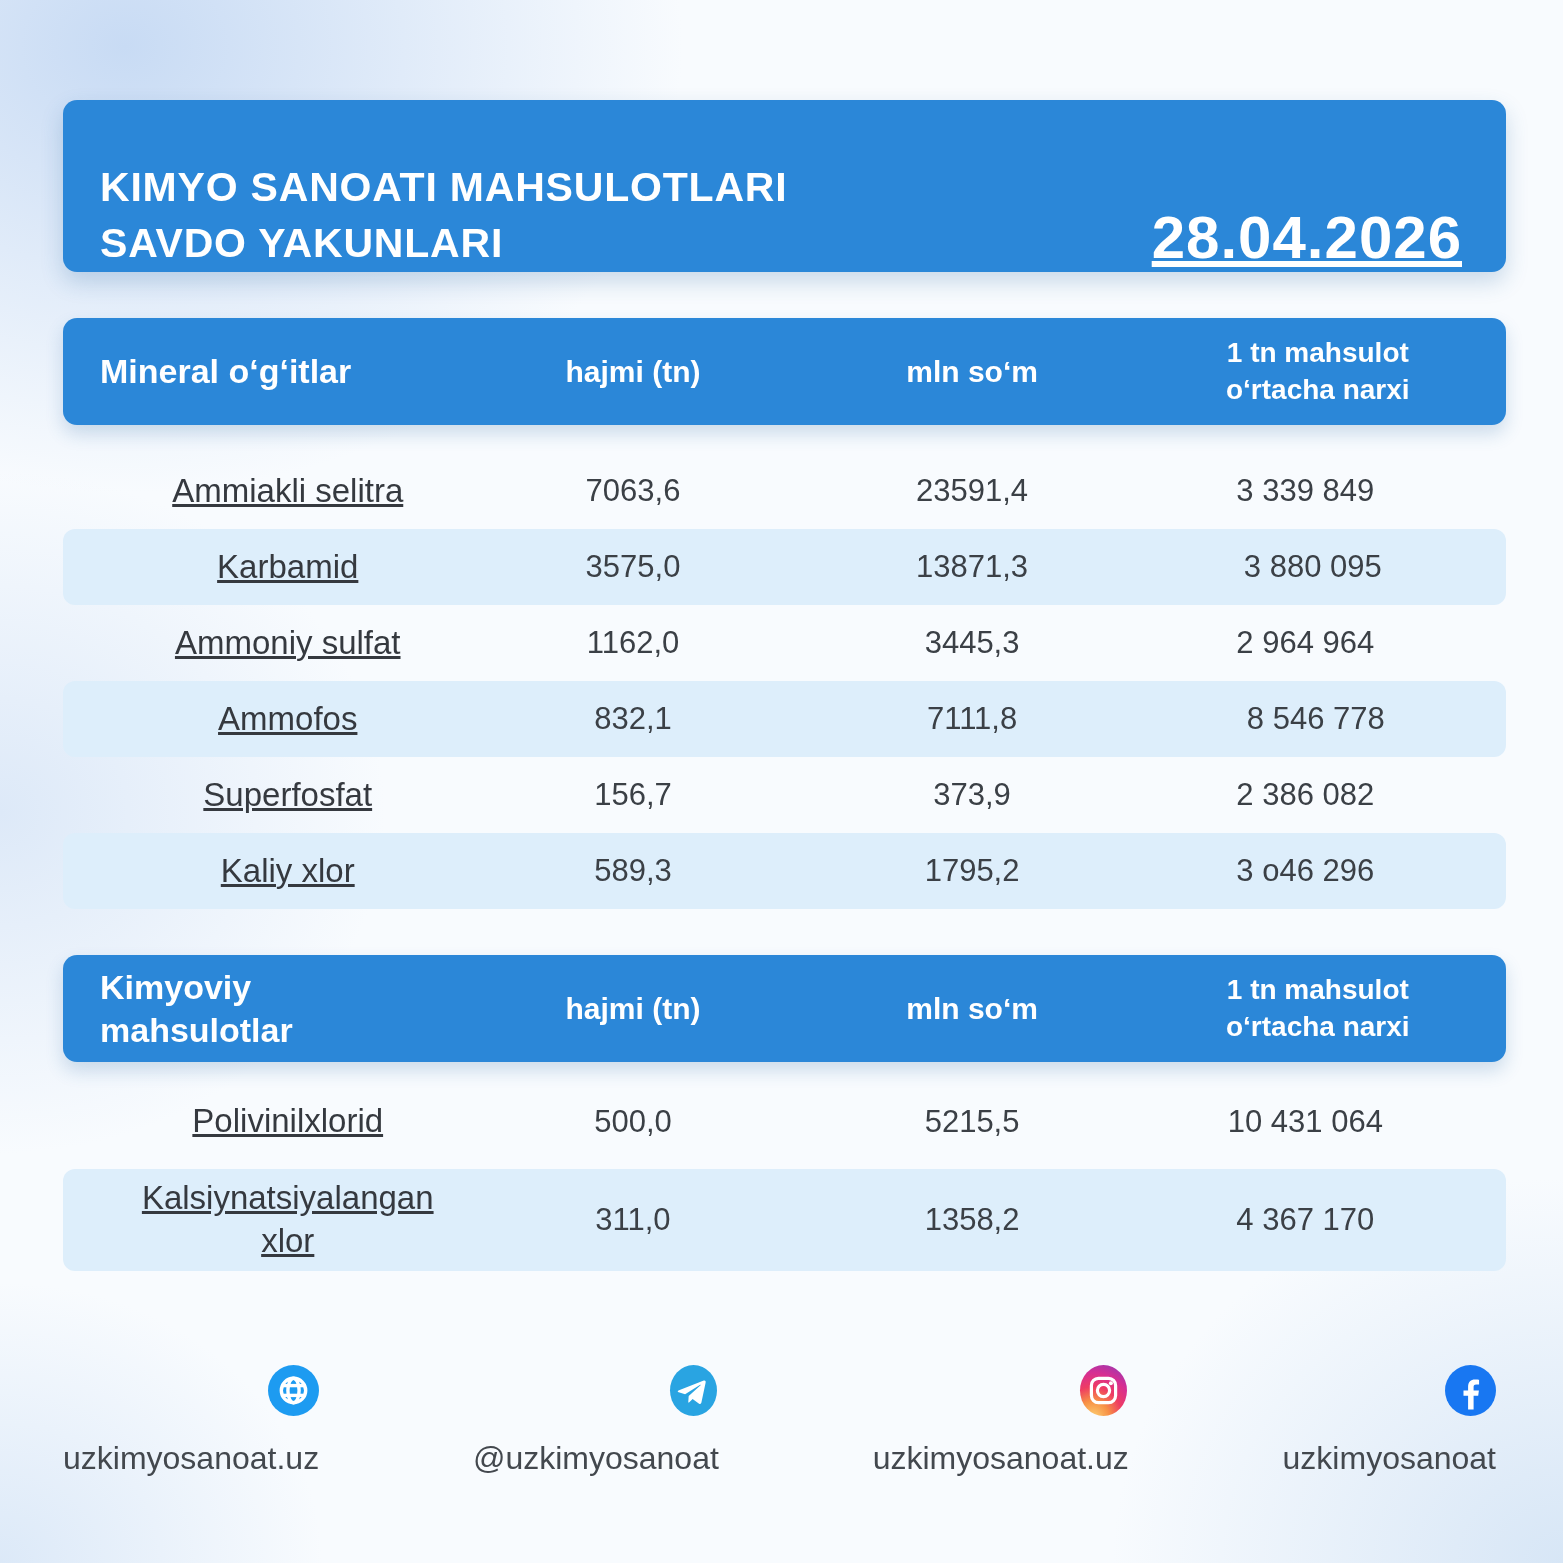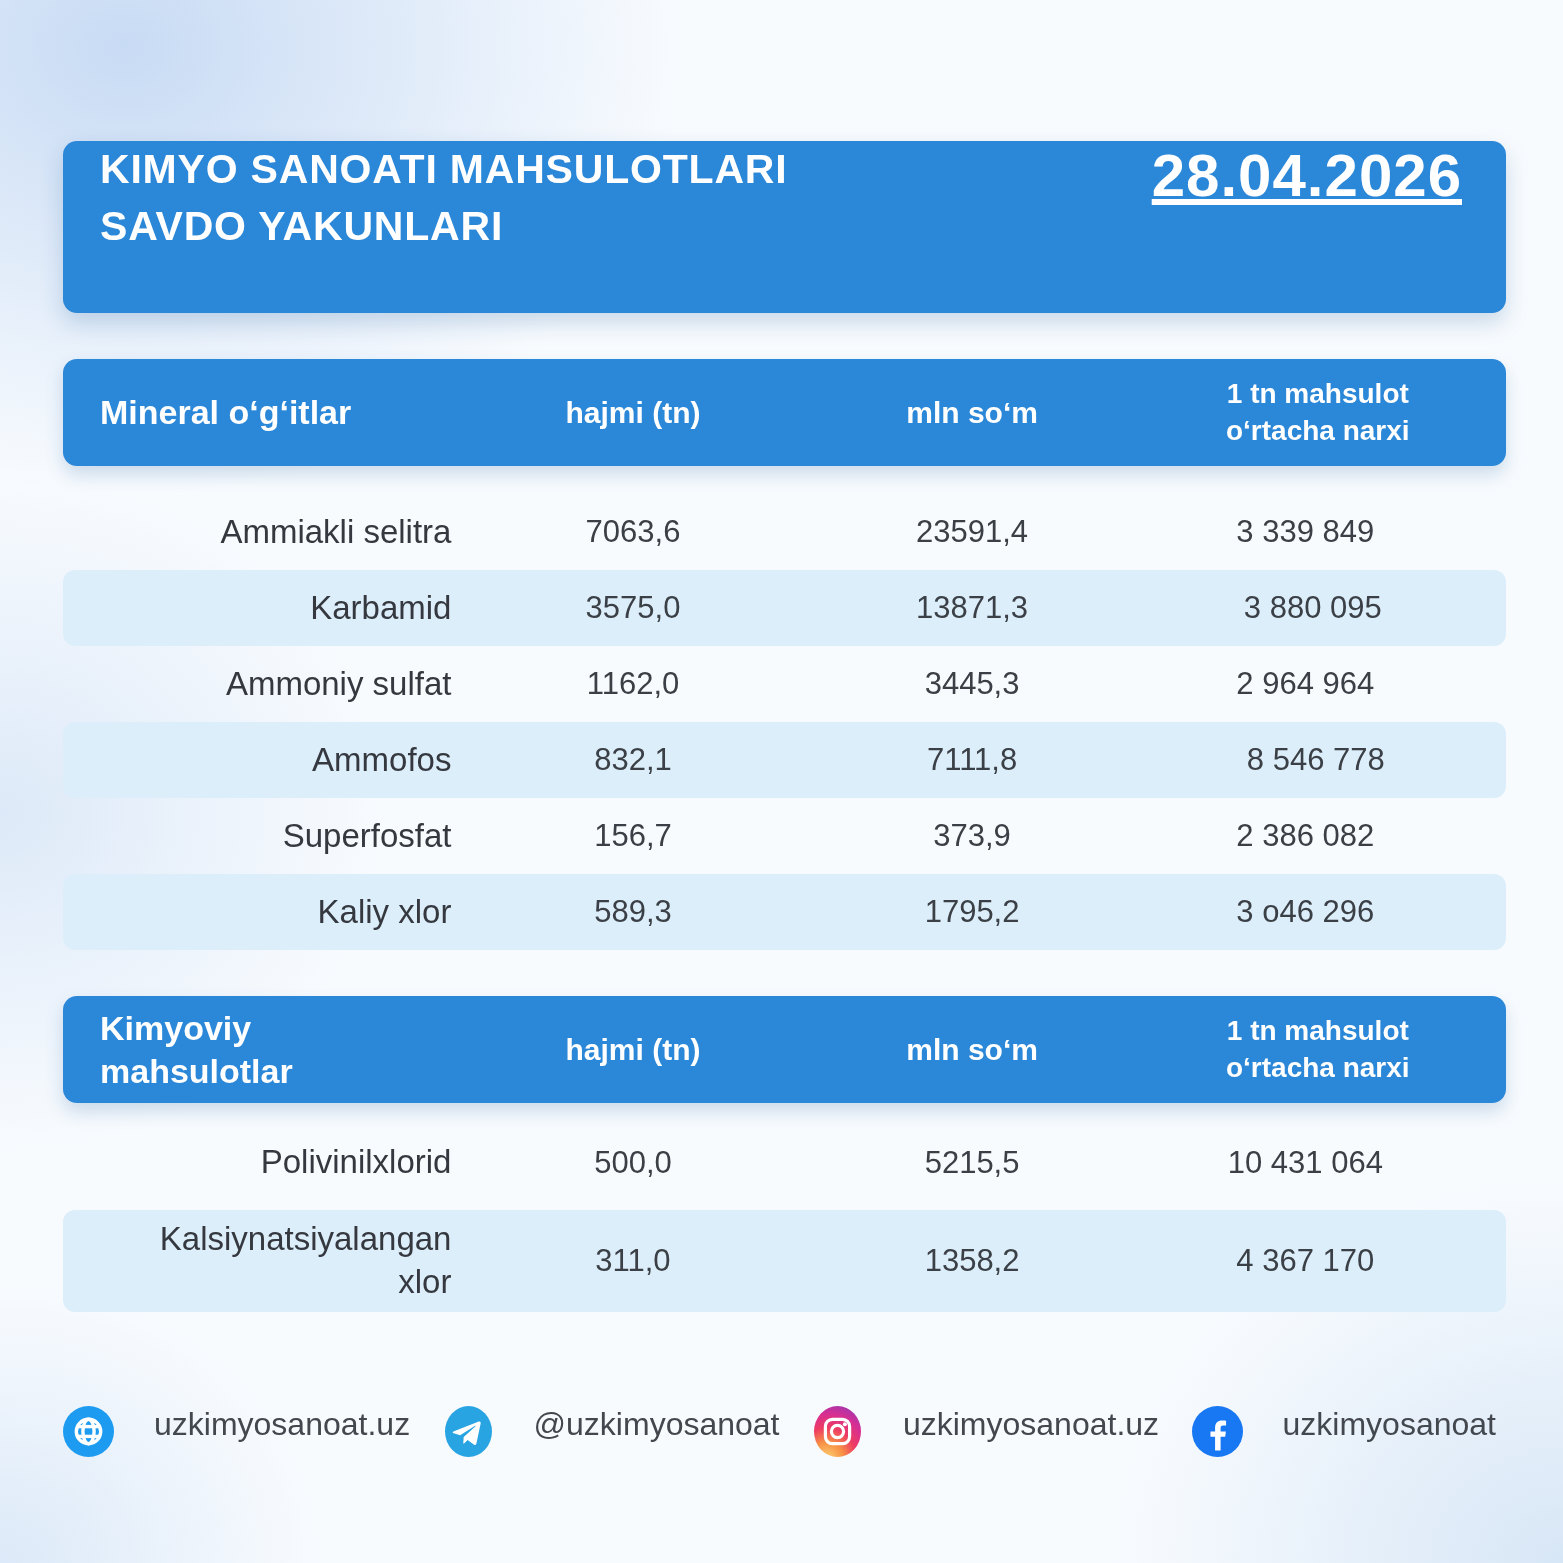--- a/index.html
+++ b/index.html
@@ -22,25 +22,24 @@
     padding: 100px 57px 0 63px;
   }
 
   
   .title-card {
     height: 172px;
     background: #2b87d8;
     border-radius: 14px;
     box-shadow: 0 10px 22px rgba(36, 98, 158, 0.22);
     display: flex;
-    align-items: flex-start;
+    align-items: flex-end;
     justify-content: space-between;
     padding: 0 44px 0 37px;
     color: #ffffff;
-    margin-top: 41px;
   }
   .title-block { line-height: 1.38; }
   .title-line {
     font-size: 41px;
     font-weight: 700;
     letter-spacing: 0.8px;
   }
   .report-date {
     font-size: 60px;
     font-weight: 800;
@@ -77,40 +76,42 @@
   }
   .tbody { padding-top: 28px; }
   .row {
     min-height: 76px;
     border-radius: 12px;
   }
   .row.striped { background: #ddeefb; }
   .tbl-2 .row { min-height: 95px; }
   .cell { text-align: center; font-size: 31px; color: #3b4046; }
   .cell.name {
-    text-align: right;
+    text-align: center;
     padding: 8px 30px 8px 61px;
     font-size: 33px;
     color: #35393f;
     line-height: 1.3;
+    text-decoration: underline;
   }
 
   
   .socials {
     margin-top: 94px;
     display: flex;
     align-items: center;
     justify-content: space-between;
     padding-right: 10px;
   }
   .social-item {
     display: flex;
-    align-items: flex-start;
-    gap: 40px;
+    align-items: flex-end;
+    gap: 24px;
     cursor: pointer;
+    flex-direction: column;
   }
   .social-icon { width: 51px; height: 51px; flex: 0 0 auto; }
   .social-icon svg { width: 51px; height: 51px; display: block; }
   .social-label { font-size: 32px; color: #43484e; }
 </style>
 </head>
 <body>
 
 <div class="page">
 

